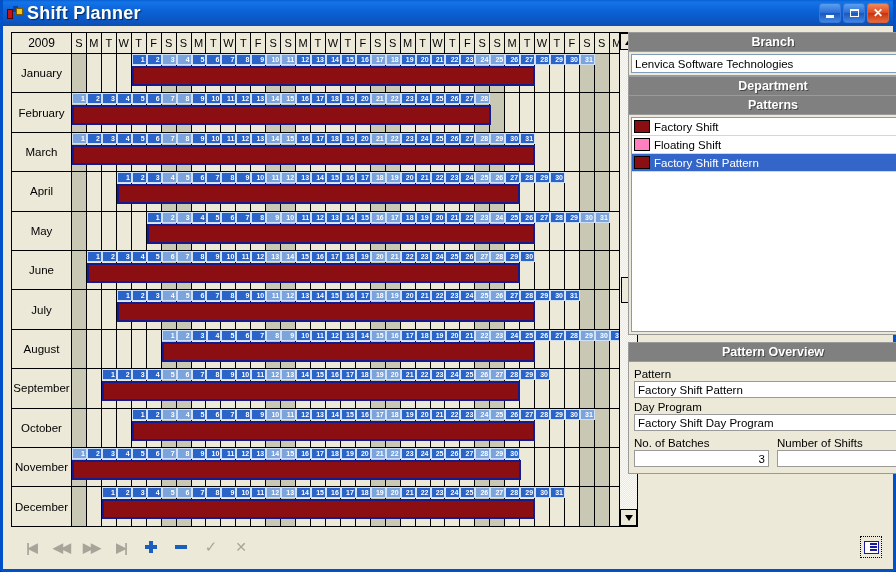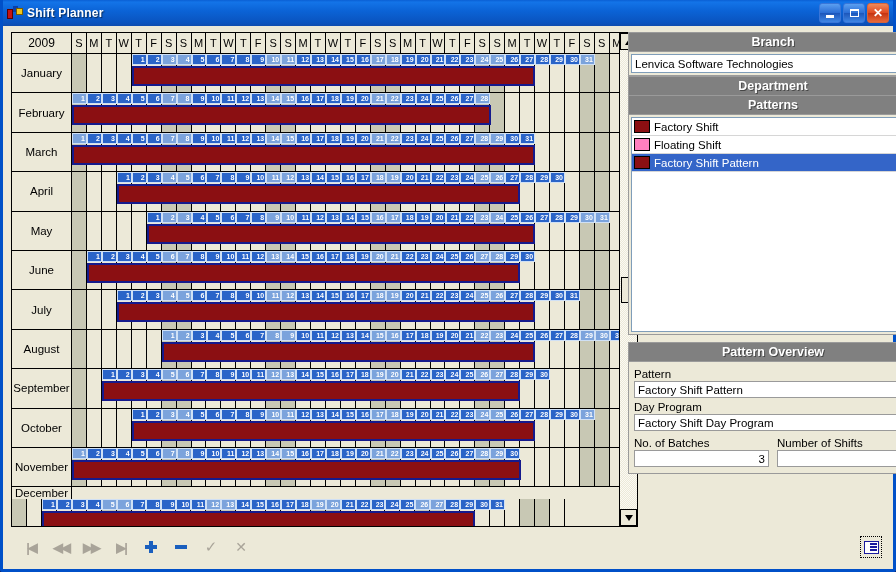--- a/index.html
+++ b/index.html
@@ -10,21 +10,21 @@
 
   
   .titlebar{height:26px;box-sizing:border-box;
             background:linear-gradient(180deg,#0a5fd4 0%,#1374e8 8%,#0b63d6 42%,#0a53be 88%,#0f4cae 100%);
             display:flex;align-items:center;padding:0 2px 0 4px;}
   .tb-ico{width:16px;height:16px;position:relative;margin-right:4px;flex:none;}
   .tb-ico i{position:absolute;display:block;}
   .tb-ico .a{left:0;top:4px;width:6px;height:10px;background:#c41414;border:1px solid #5a0000;box-sizing:border-box;}
   .tb-ico .b{left:6px;top:1px;width:5px;height:6px;background:#0a3fa8;}
   .tb-ico .c{left:9px;top:3px;width:7px;height:7px;background:#f2c81e;border:1px solid #7a5c00;box-sizing:border-box;}
-  .tb-title{color:#fff;font-size:12px;font-weight:bold;letter-spacing:.2px;
+  .tb-title{color:#fff;font-size:18px;font-weight:bold;letter-spacing:.2px;
             text-shadow:1px 1px 1px rgba(0,0,0,.55);flex:1;}
   .tb-btns{display:flex;gap:2px;padding-right:2px;}
   .tb-b{width:22px;height:20px;border:1px solid #3a76d8;border-radius:3px;box-sizing:border-box;
         display:flex;align-items:center;justify-content:center;
         background:linear-gradient(180deg,#5b9ff0 0%,#2c6fd6 48%,#1d57bb 52%,#3f86e4 100%);
         color:#fff;font-size:11px;font-weight:bold;line-height:1;}
   .tb-b.close{background:linear-gradient(180deg,#f08a5a 0%,#e04a22 48%,#c53412 52%,#e8693a 100%);
               border-color:#d4643c;}
   .gl-min{width:8px;height:3px;background:#fff;margin-top:6px;}
   .gl-max{width:9px;height:8px;border:1px solid #fff;border-top-width:2px;box-sizing:border-box;}
@@ -32,21 +32,21 @@
 
   
   .body{position:absolute;left:3px;top:26px;right:3px;bottom:3px;}
 
   
   .cal{position:absolute;left:5px;top:6px;width:627px;height:495px;box-sizing:border-box;
        border:1px solid #000;background:#ece9d8;overflow:hidden;}
   .calgrid{position:absolute;left:0;top:0;width:607px;height:493px;}
   .row{display:flex;height:39.4px;box-sizing:border-box;border-bottom:1px solid #000;}
   .row.head{height:21px;}
-  .row:last-child{border-bottom:none;flex-direction:column;}
+  .row:last-child{border-bottom:none;}
   .ycell{width:60px;flex:none;box-sizing:border-box;border-right:1px solid #000;
          background:#ece9d8;display:flex;align-items:center;justify-content:center;
          font-size:11.5px;color:#000;}
   .row.head .ycell{font-size:12px;}
   .days{flex:1;position:relative;display:flex;}
   .dcol{width:14.95px;flex:none;box-sizing:border-box;border-right:1px solid #000;
         background:#ece9d8;position:relative;}
   .dcol.we{background:#c8c8b4;}
   .row.head .dcol{display:flex;align-items:center;justify-content:center;
                   font-size:11px;color:#000;background:#ece9d8;}

